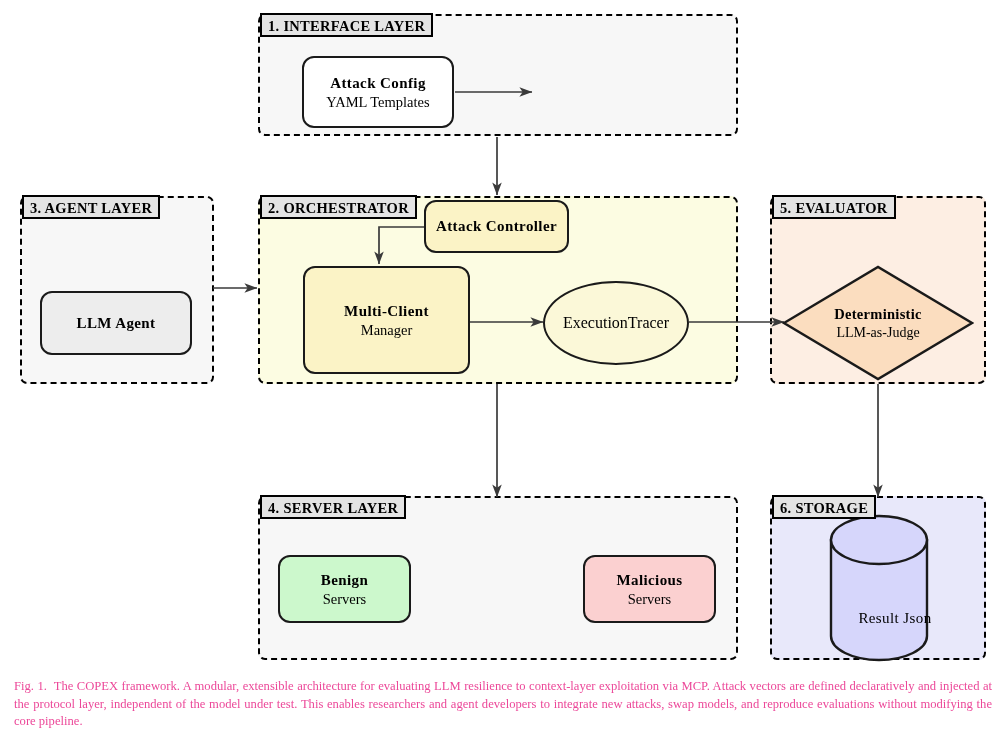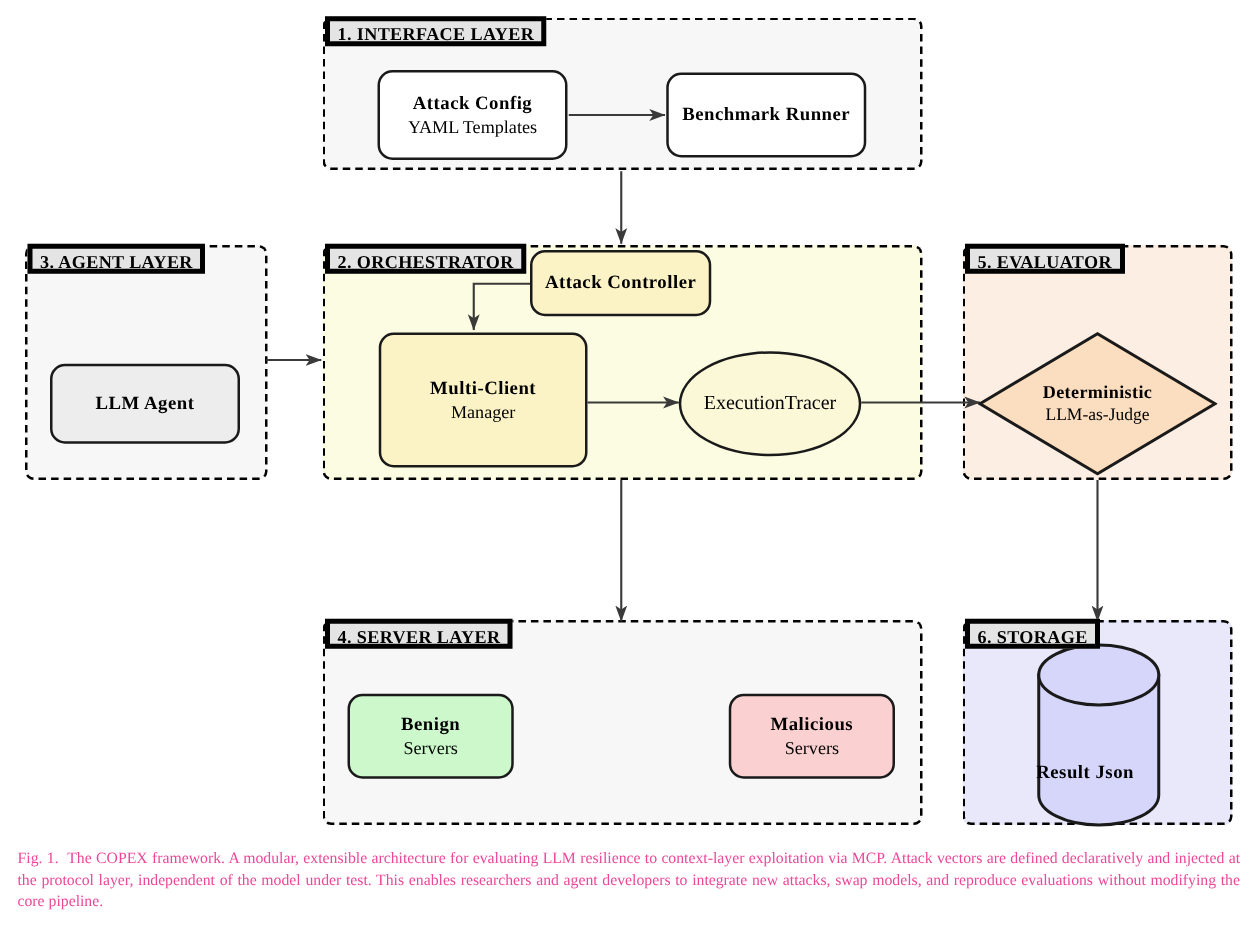--- a/index.html
+++ b/index.html
@@ -27,21 +27,21 @@
   
   .panel {
     position: absolute;
     border: 2px dashed #000000;
     border-radius: 7px;
     box-sizing: border-box;
   }
   .panel-label {
     position: absolute;
     background: #e4e4e4;
-    border: 4px solid #000000;
+    border: 2px solid #000000;
     box-sizing: border-box;
     font-weight: bold;
     font-size: 14.5px;
     letter-spacing: 0.3px;
     line-height: 22px;
     height: 24px;
     padding: 0 6px;
     white-space: nowrap;
     z-index: 6;
   }
@@ -106,24 +106,24 @@
   }
 
   
   .cylinder-wrap {
     position: absolute;
     z-index: 5;
   }
   .cylinder-wrap svg { display: block; }
   .cylinder-text {
     position: absolute;
-    left: 0;
+    left: 16px;
     width: 100%;
-    text-align: left;
-    font-weight: bold;
+    text-align: center;
+    font-weight: normal;
     font-size: 15px;
     letter-spacing: 0.4px;
     pointer-events: none;
   }
 
   
   .conn {
     position: absolute;
     left: 0; top: 0;
     width: 1006px;
@@ -178,23 +178,20 @@
   </svg>
 
   <div class="panel" style="left:258px; top:14px; width:480px; height:122px; background:#f7f7f7;"></div>
   <div class="panel-label" style="left:260px; top:13px;">1. INTERFACE LAYER</div>
 
   <div class="node" style="left:302px; top:56px; width:152px; height:72px; background:#ffffff;">
     <span class="t1">Attack Config</span>
     <span class="t2">YAML Templates</span>
   </div>
 
-  <div class="node" style="left:533px; top:58px; width:160px; height:68px; background:#ffffff;">
-    <span class="t1">Benchmark Runner</span>
-  </div>
 
   <div class="panel" style="left:20px; top:196px; width:194px; height:188px; background:#f7f7f7;"></div>
   <div class="panel-label" style="left:22px; top:195px;">3. AGENT LAYER</div>
 
   <div class="node" style="left:40px; top:291px; width:152px; height:64px; background:#ededed;">
     <span class="t1">LLM Agent</span>
   </div>
 
   <div class="panel" style="left:258px; top:196px; width:480px; height:188px; background:#fcfce2;"></div>
   <div class="panel-label" style="left:260px; top:195px; z-index:5;">2. ORCHESTRATOR</div>

